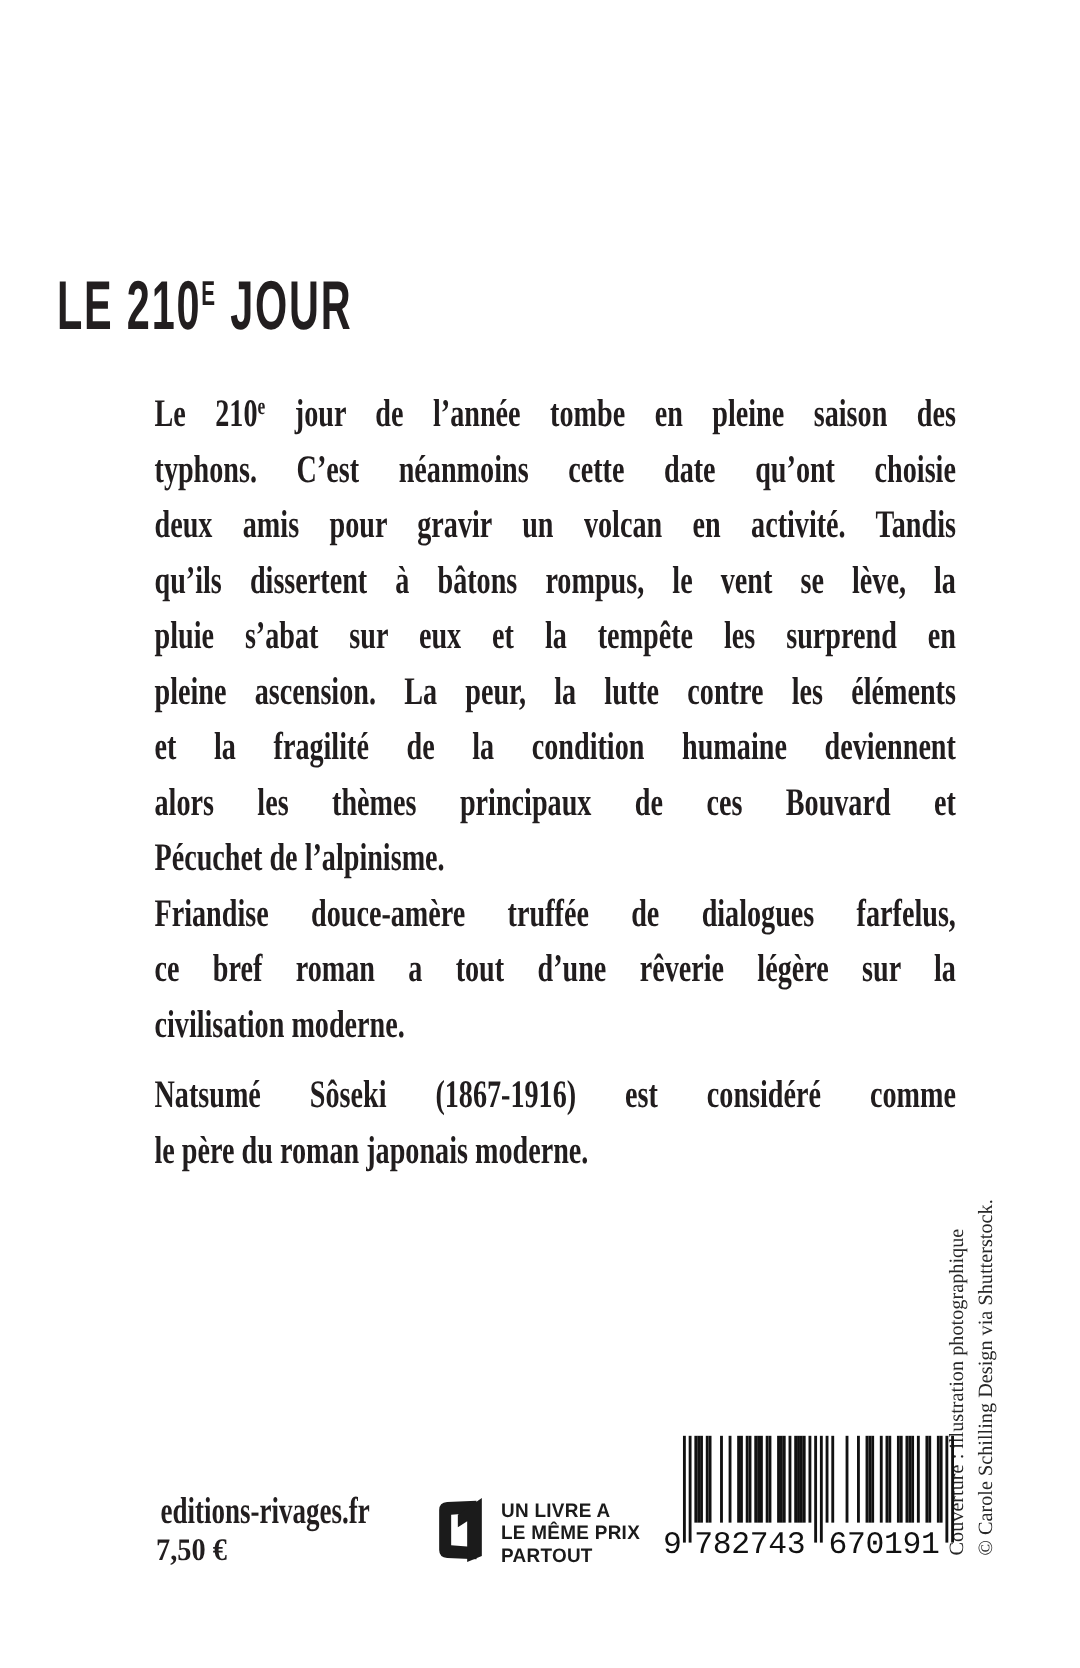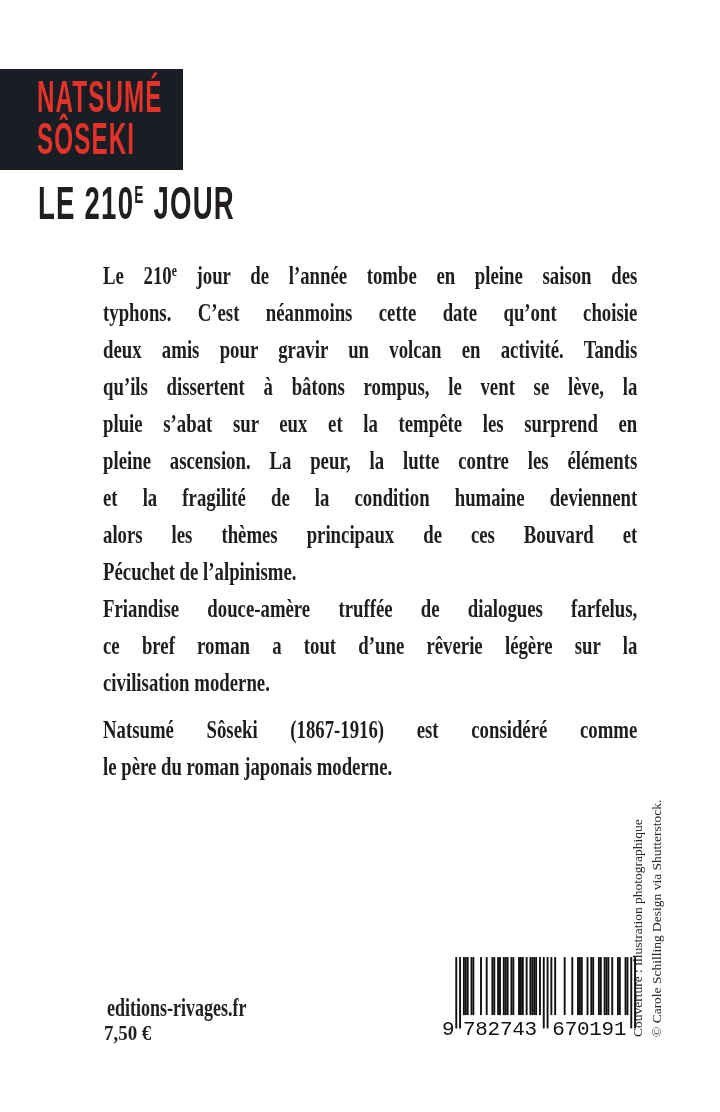--- a/index.html
+++ b/index.html
@@ -78,26 +78,20 @@
   .barcode svg { display:block; }
   .barcode text {
     font-family:"Liberation Mono", monospace; font-size:22px; fill:#111111;
   }
 </style>
 </head>
 <body>
 
 <div class="page">
 
-  <div class="author-box">
-    <div class="author-name">
-      <div>NATSUMÉ</div>
-      <div>SÔSEKI</div>
-    </div>
-  </div>
 
   <div class="book-title"><span>LE 210</span><sup>E</sup><span> JOUR</span></div>
 
   <div class="blurb">
     <div>
       <div class="line"><span>Le 210</span><sup>e</sup><span> jour de l’année tombe en pleine saison des</span></div>
       <div class="line">typhons. C’est néanmoins cette date qu’ont choisie</div>
       <div class="line">deux amis pour gravir un volcan en activité. Tandis</div>
       <div class="line">qu’ils dissertent à bâtons rompus, le vent se lève, la</div>
       <div class="line">pluie s’abat sur eux et la tempête les surprend en</div>
@@ -118,20 +112,31 @@
   </div>
 
   <div class="credit">
     <div>Couverture : illustration photographique</div>
     <div>© Carole Schilling Design via Shutterstock.</div>
   </div>
 
   <div class="publisher-site">editions-rivages.fr</div>
   <div class="price">7,50 €</div>
 
+  <div class="price-logo">
+    <svg class="book-glyph" viewBox="0 0 44 54" xmlns="http://www.w3.org/2000/svg">
+      <path fill="#1b1b1b" d="M34 5 L12 6 Q6 6.5 6 12 L6 42 Q6 47.5 12 48 L34 49 L34 40 L15 38.5 L15 15.5 L34 14 Z"></path>
+      <path fill="#1b1b1b" d="M38 3 L20 15.5 L20 25 L27 20.5 L27 51 L38 46.5 Z"></path>
+    </svg>
+    <div class="logo-text">
+      <div>UN LIVRE A</div>
+      <div>LE MÊME PRIX</div>
+      <div>PARTOUT</div>
+    </div>
+  </div>
 
   <div class="barcode">
     <svg width="194" height="81" viewBox="0 0 204 85" xmlns="http://www.w3.org/2000/svg">
       <g>
           <rect x="14" y="0" width="2" height="75" fill="#111111"></rect>
           <rect x="18" y="0" width="2" height="75" fill="#111111"></rect>
           <rect x="22" y="0" width="2" height="61" fill="#111111"></rect>
           <rect x="24" y="0" width="2" height="61" fill="#111111"></rect>
           <rect x="26" y="0" width="2" height="61" fill="#111111"></rect>
           <rect x="30" y="0" width="2" height="61" fill="#111111"></rect>

